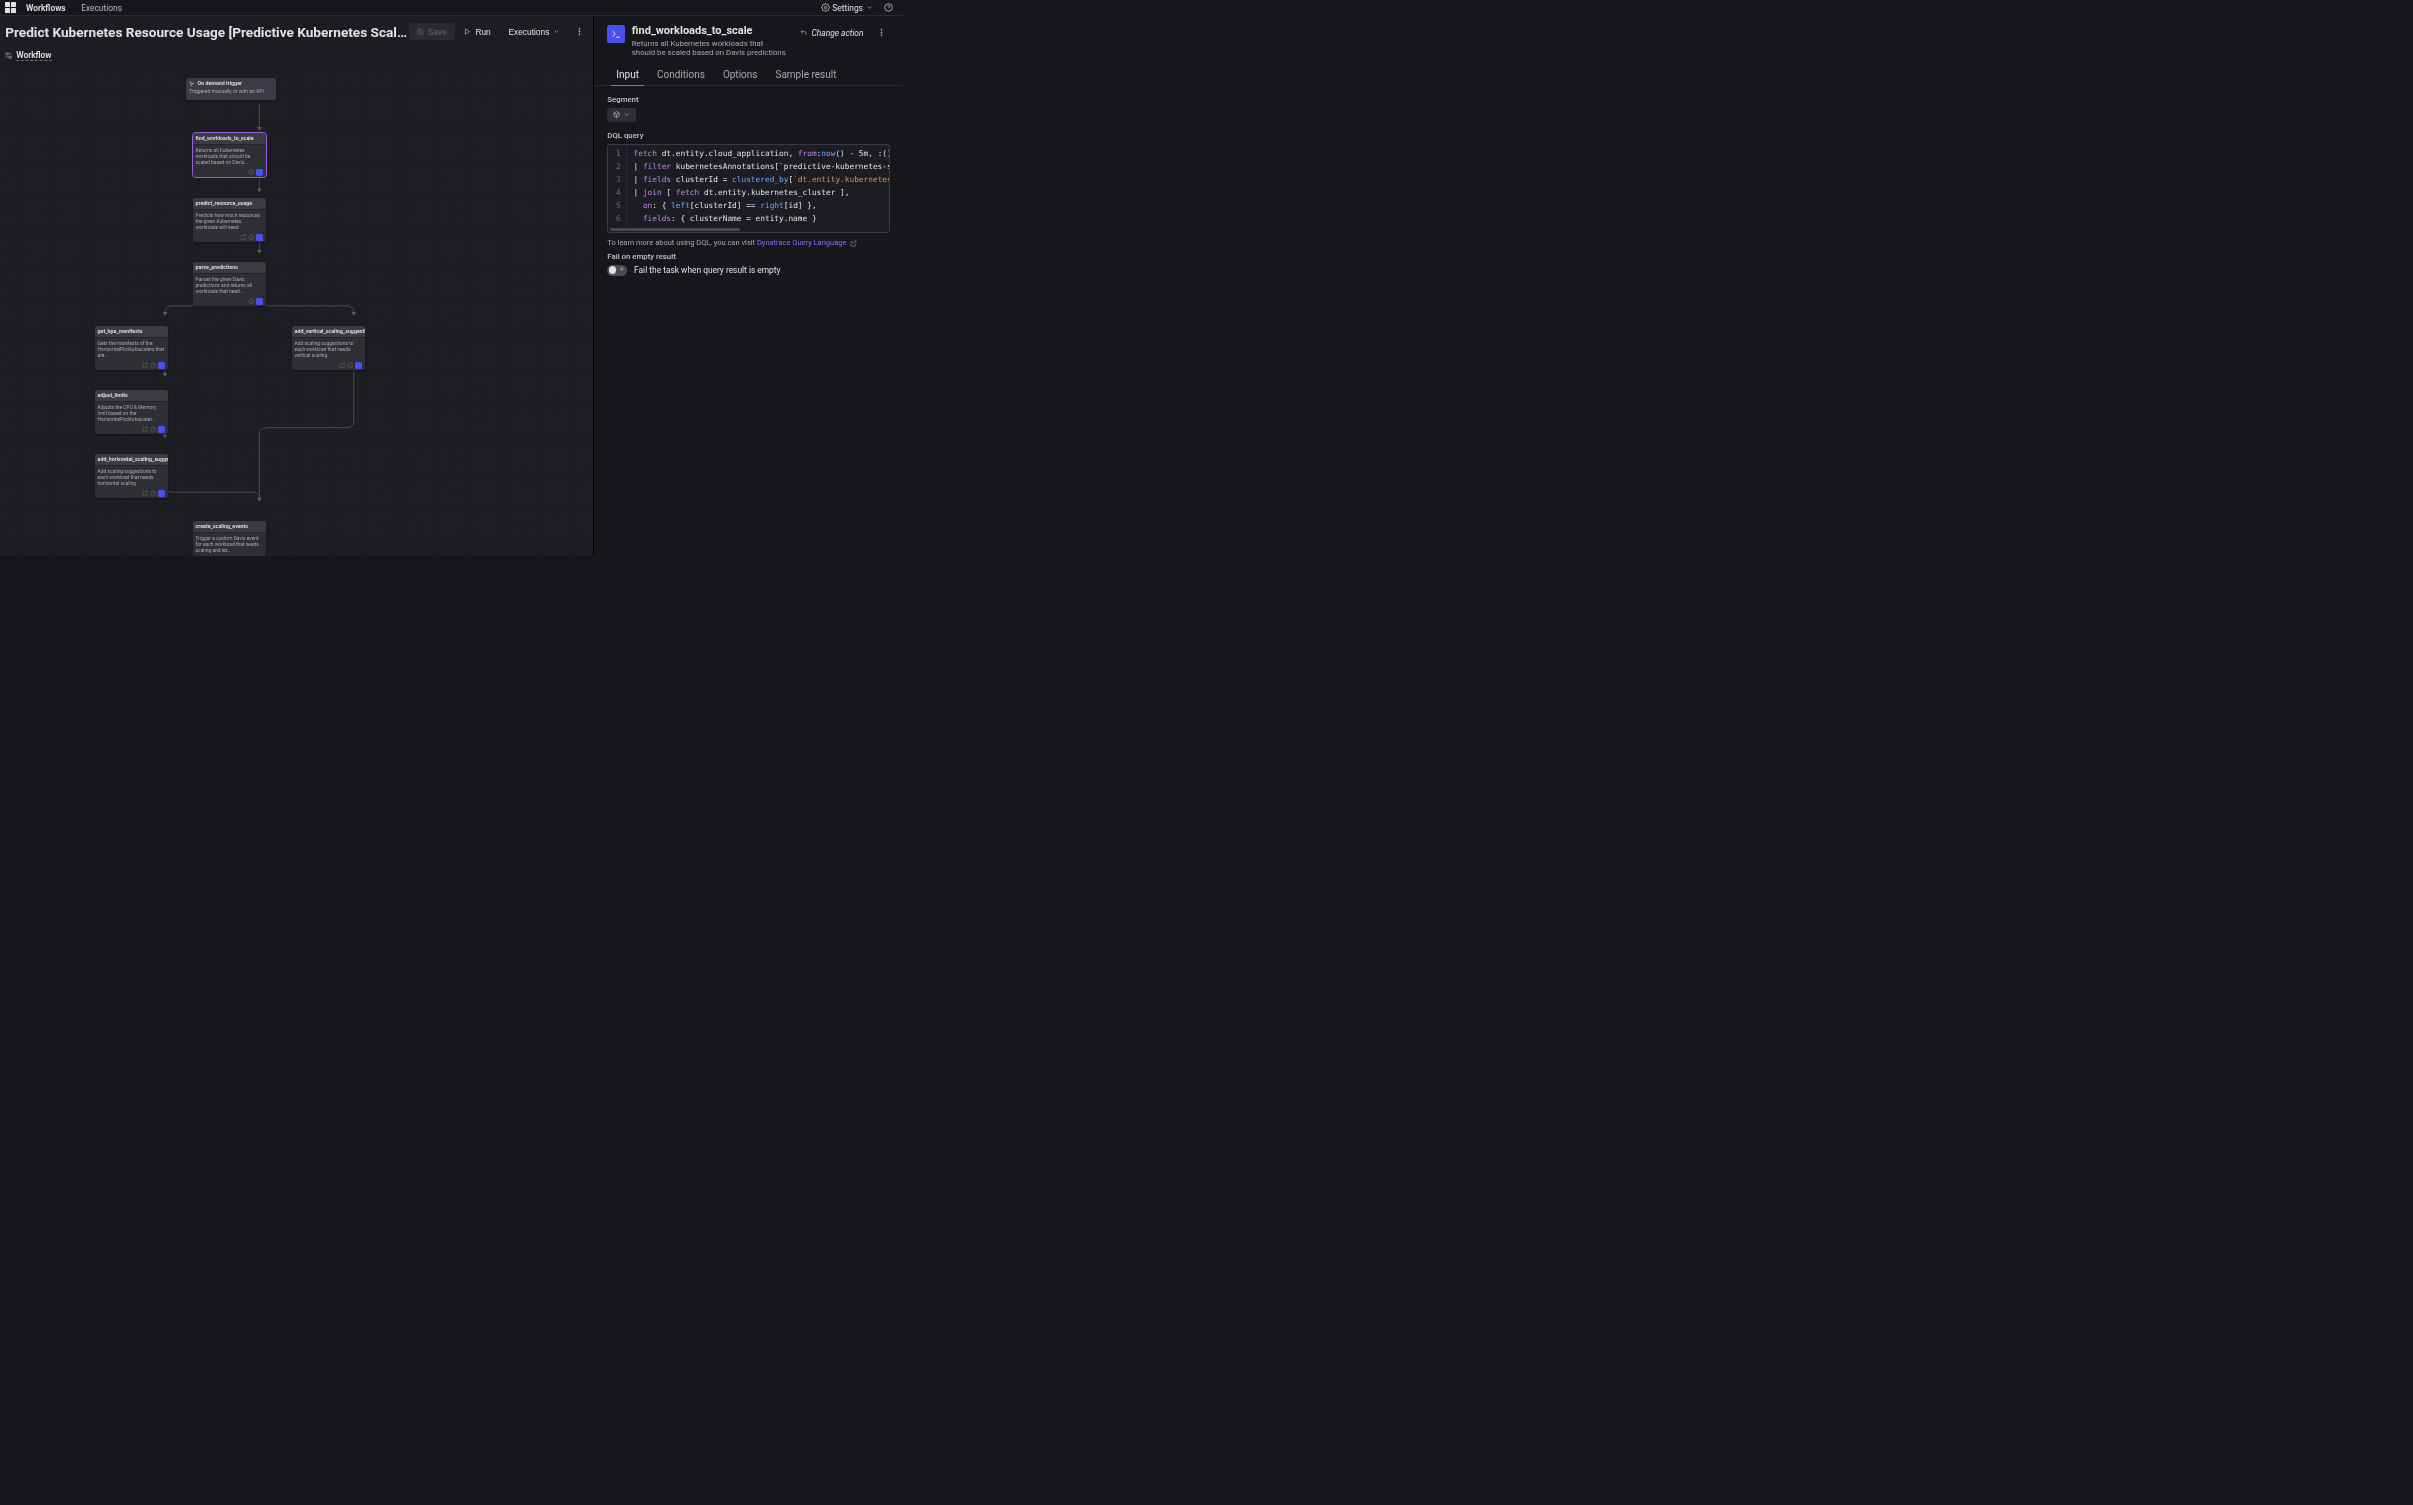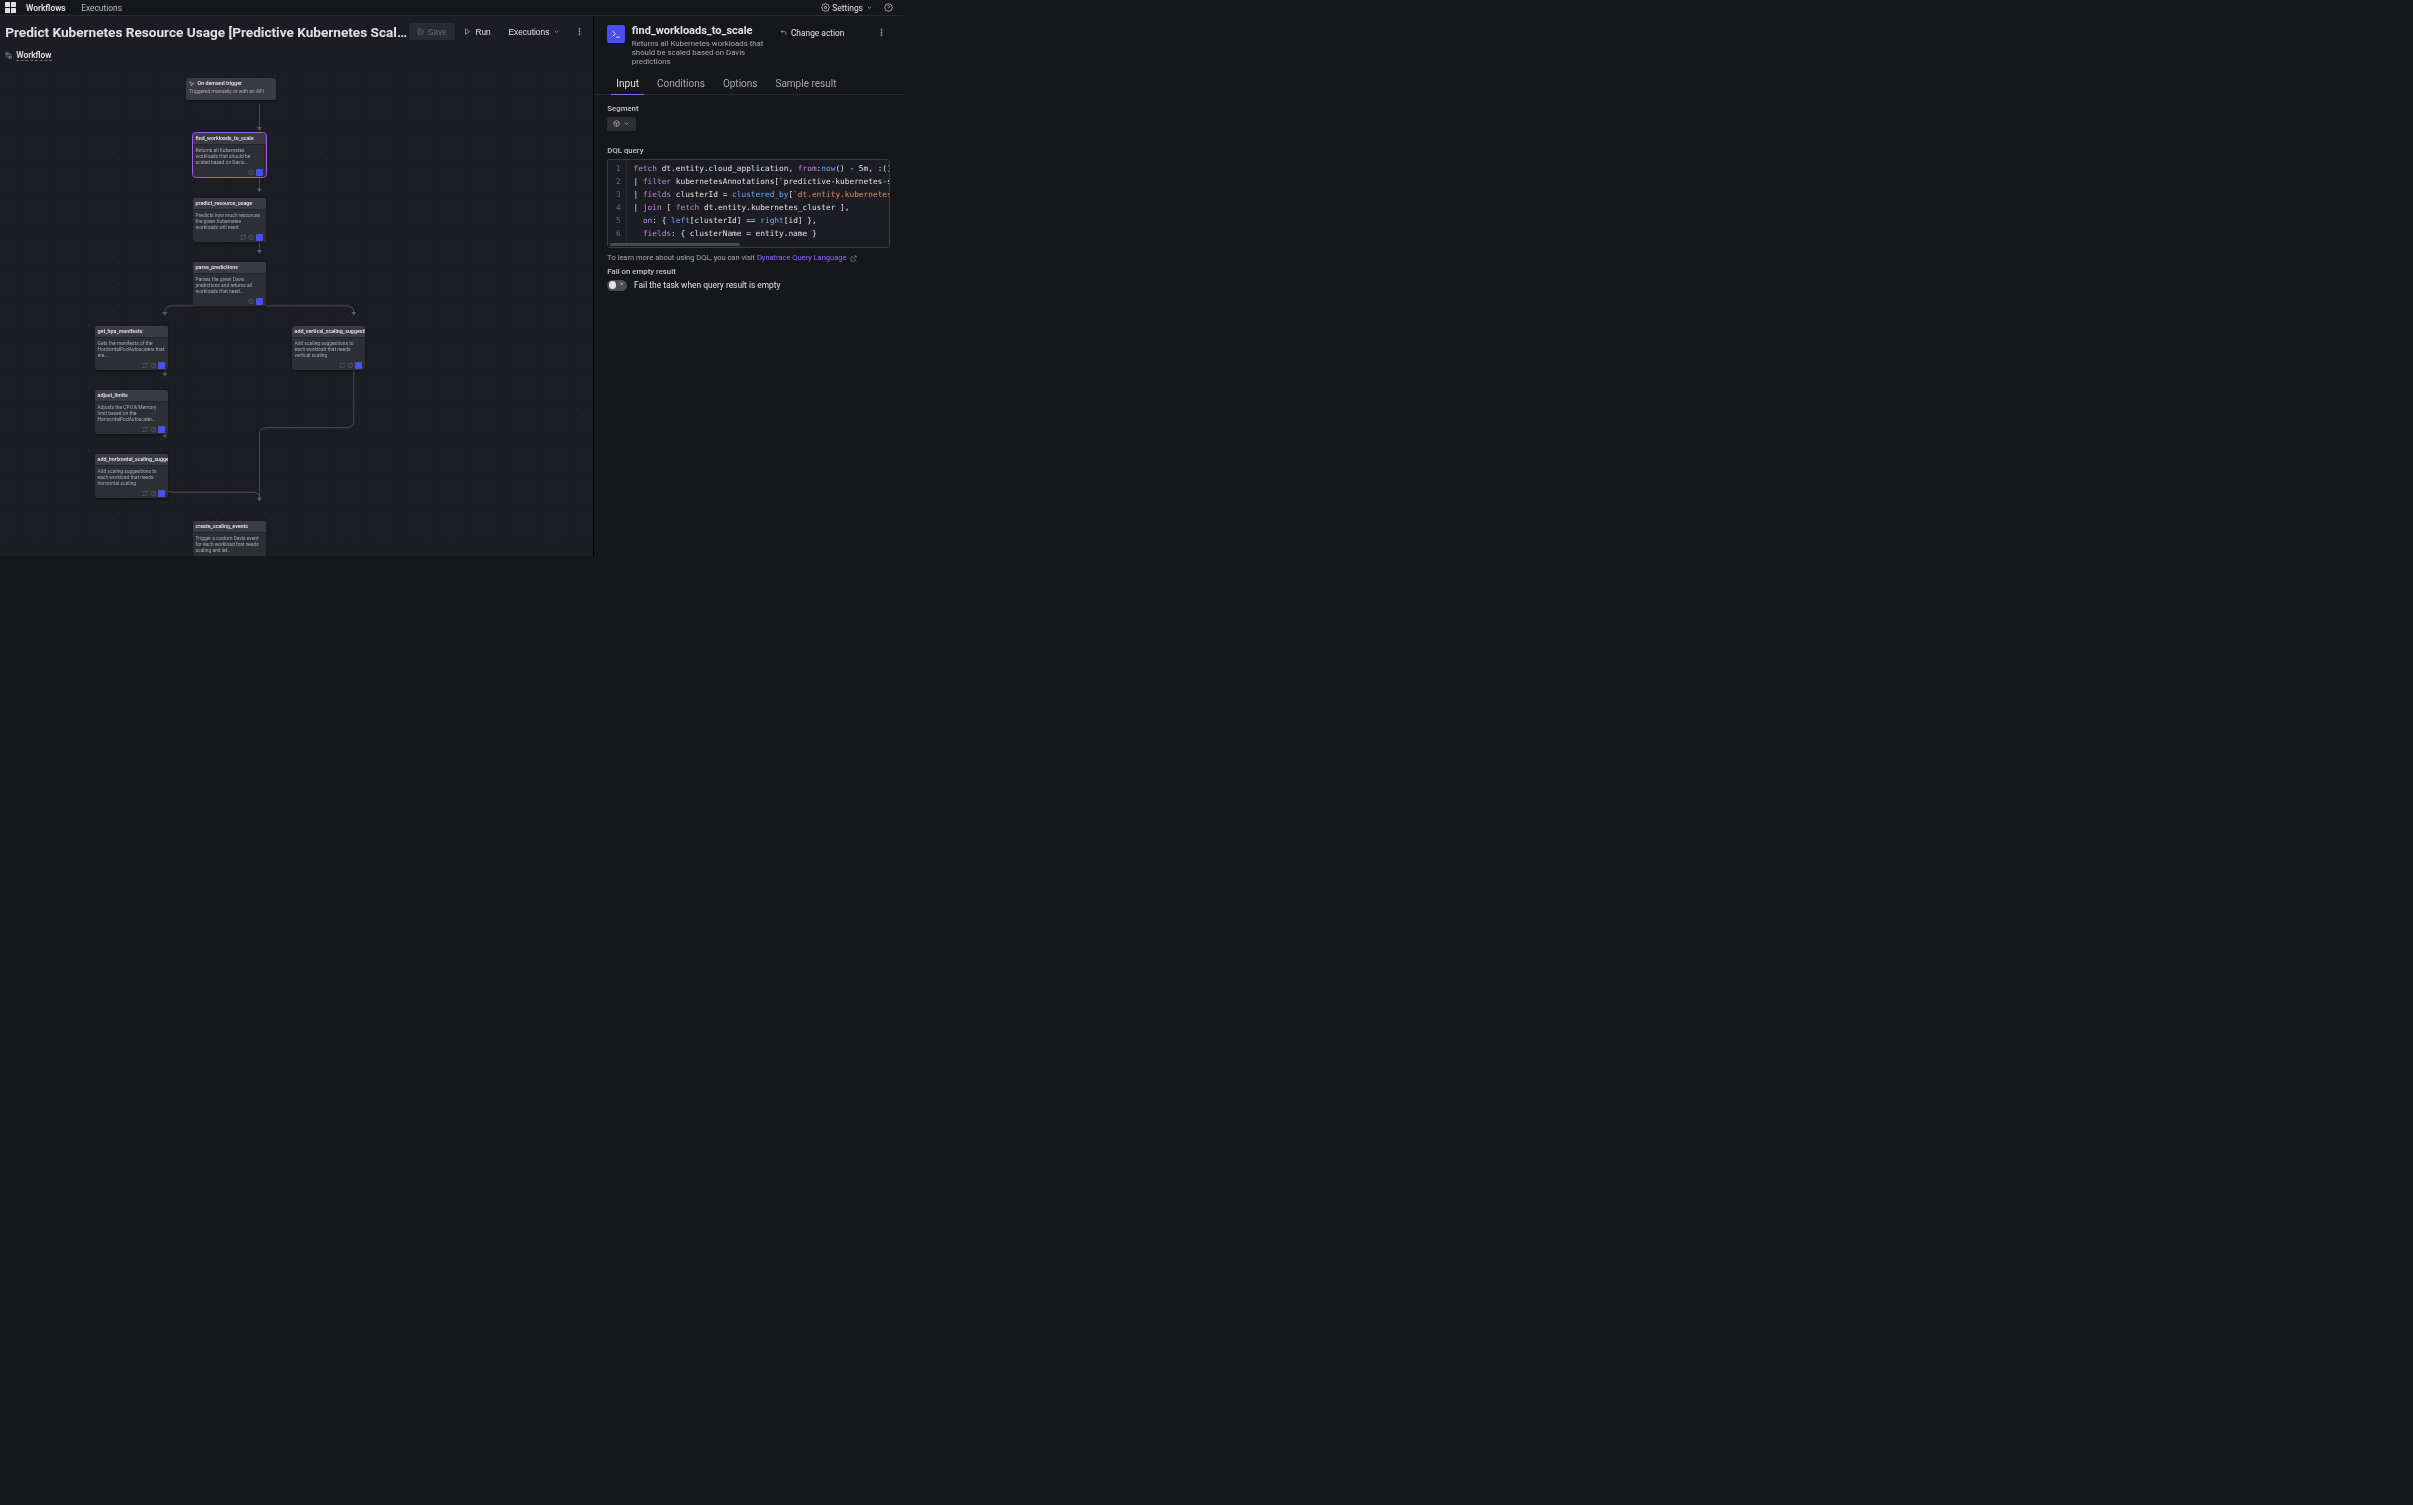--- a/index.html
+++ b/index.html
@@ -92,21 +92,21 @@
 .edges { position: absolute; top: 0; left: 0; width: 100%; height: 100%; pointer-events: none; }
 .edges path, .edges line { stroke: #5a5b62; stroke-width: 1.2; fill: none; }
 .edges .arrow { fill: #5a5b62; }
 
 
 .action-header { display: flex; align-items: flex-start; padding: 0 13px 6.5px; gap: 6.5px; }
 .action-app-icon { width: 18px; height: 18px; background: #4a4ff0; border-radius: 2.6px; display: flex; align-items: center; justify-content: center; margin-top:1.3px; }
 .action-title-block { flex: 1; }
 .action-title { font-size: 11px; font-weight: 700; color: #e0e0e5; }
 .action-desc { font-size: 7.8px; color: #a8a8b0; margin-top: 2.6px; }
-.action-header-btns { display: flex; align-items: center; gap: 21px; }
+.action-header-btns { display: flex; align-items: center; gap: 2px; font-style: italic; }
 .change-action-btn { display: flex; align-items: center; gap: 3.9px; padding: 3.2px 6.5px; cursor: pointer; font-size: 8.4px; }
 
 .tabs { display: flex; gap: 0; padding: 0 13px; border-bottom: 0.6px solid #2a2b30; }
 .tab { padding: 5.2px 9px; cursor: pointer; color: #a8a8b0; font-size: 10px; position: relative; }
 .tab.active { color: #e0e0e5; }
 .tab.active::after { content: ""; position: absolute; left: 3.9px; right: 3.9px; bottom: -0.6px; height: 1.3px; background: #9a5ee6; }
 
 .pane-body { padding: 9px 13px; }
 .field-label { font-size: 7.8px; color: #c4c4cc; margin-bottom: 3.9px; font-weight: 500; }
 .segment-dropdown {
@@ -437,21 +437,21 @@
         <svg class="ic sm" viewBox="0 0 24 24">
             <path d="M21 16V8a2 2 0 0 0-1-1.73l-7-4a2 2 0 0 0-2 0l-7 4A2 2 0 0 0 3 8v8a2 2 0 0 0 1 1.73l7 4a2 2 0 0 0 2 0l7-4A2 2 0 0 0 21 16z"></path>
             <polyline points="3.27 6.96 12 12.01 20.73 6.96"></polyline>
             <line x1="12" y1="22.08" x2="12" y2="12"></line>
           </svg>
         <svg class="ic sm" viewBox="0 0 24 24">
             <polyline points="6 9 12 15 18 9"></polyline>
           </svg>
       </div>
 
-      <div class="field-label" style="margin-top:15px;">DQL query</div>
+      <div class="field-label" style="margin-top:9px;">DQL query</div>
       <div class="code-block">
         <div class="code-lines">
           <div class="gutter">1<br>2<br>3<br>4<br>5<br>6</div>
           <div class="code-content" id="code-content"><span class="tok-kw">fetch</span> dt.entity.cloud_application, <span class="tok-kw">from</span>:<span class="tok-fn">now</span>() - 5m, :()
 | <span class="tok-kw">filter</span> kubernetesAnnotations[`predictive-kubernetes-scaling.observability
 | <span class="tok-kw">fields</span> clusterId = <span class="tok-fn">clustered_by</span>[<span class="tok-str">`dt.entity.kubernetes_cluster`</span>], namespac
 | <span class="tok-kw">join</span> [ <span class="tok-kw">fetch</span> dt.entity.kubernetes_cluster ],
   <span class="tok-kw">on</span>: { <span class="tok-fn">left</span>[clusterId] == <span class="tok-fn">right</span>[id] },
   <span class="tok-kw">fields</span>: { clusterName = entity.name }</div>
         </div>

